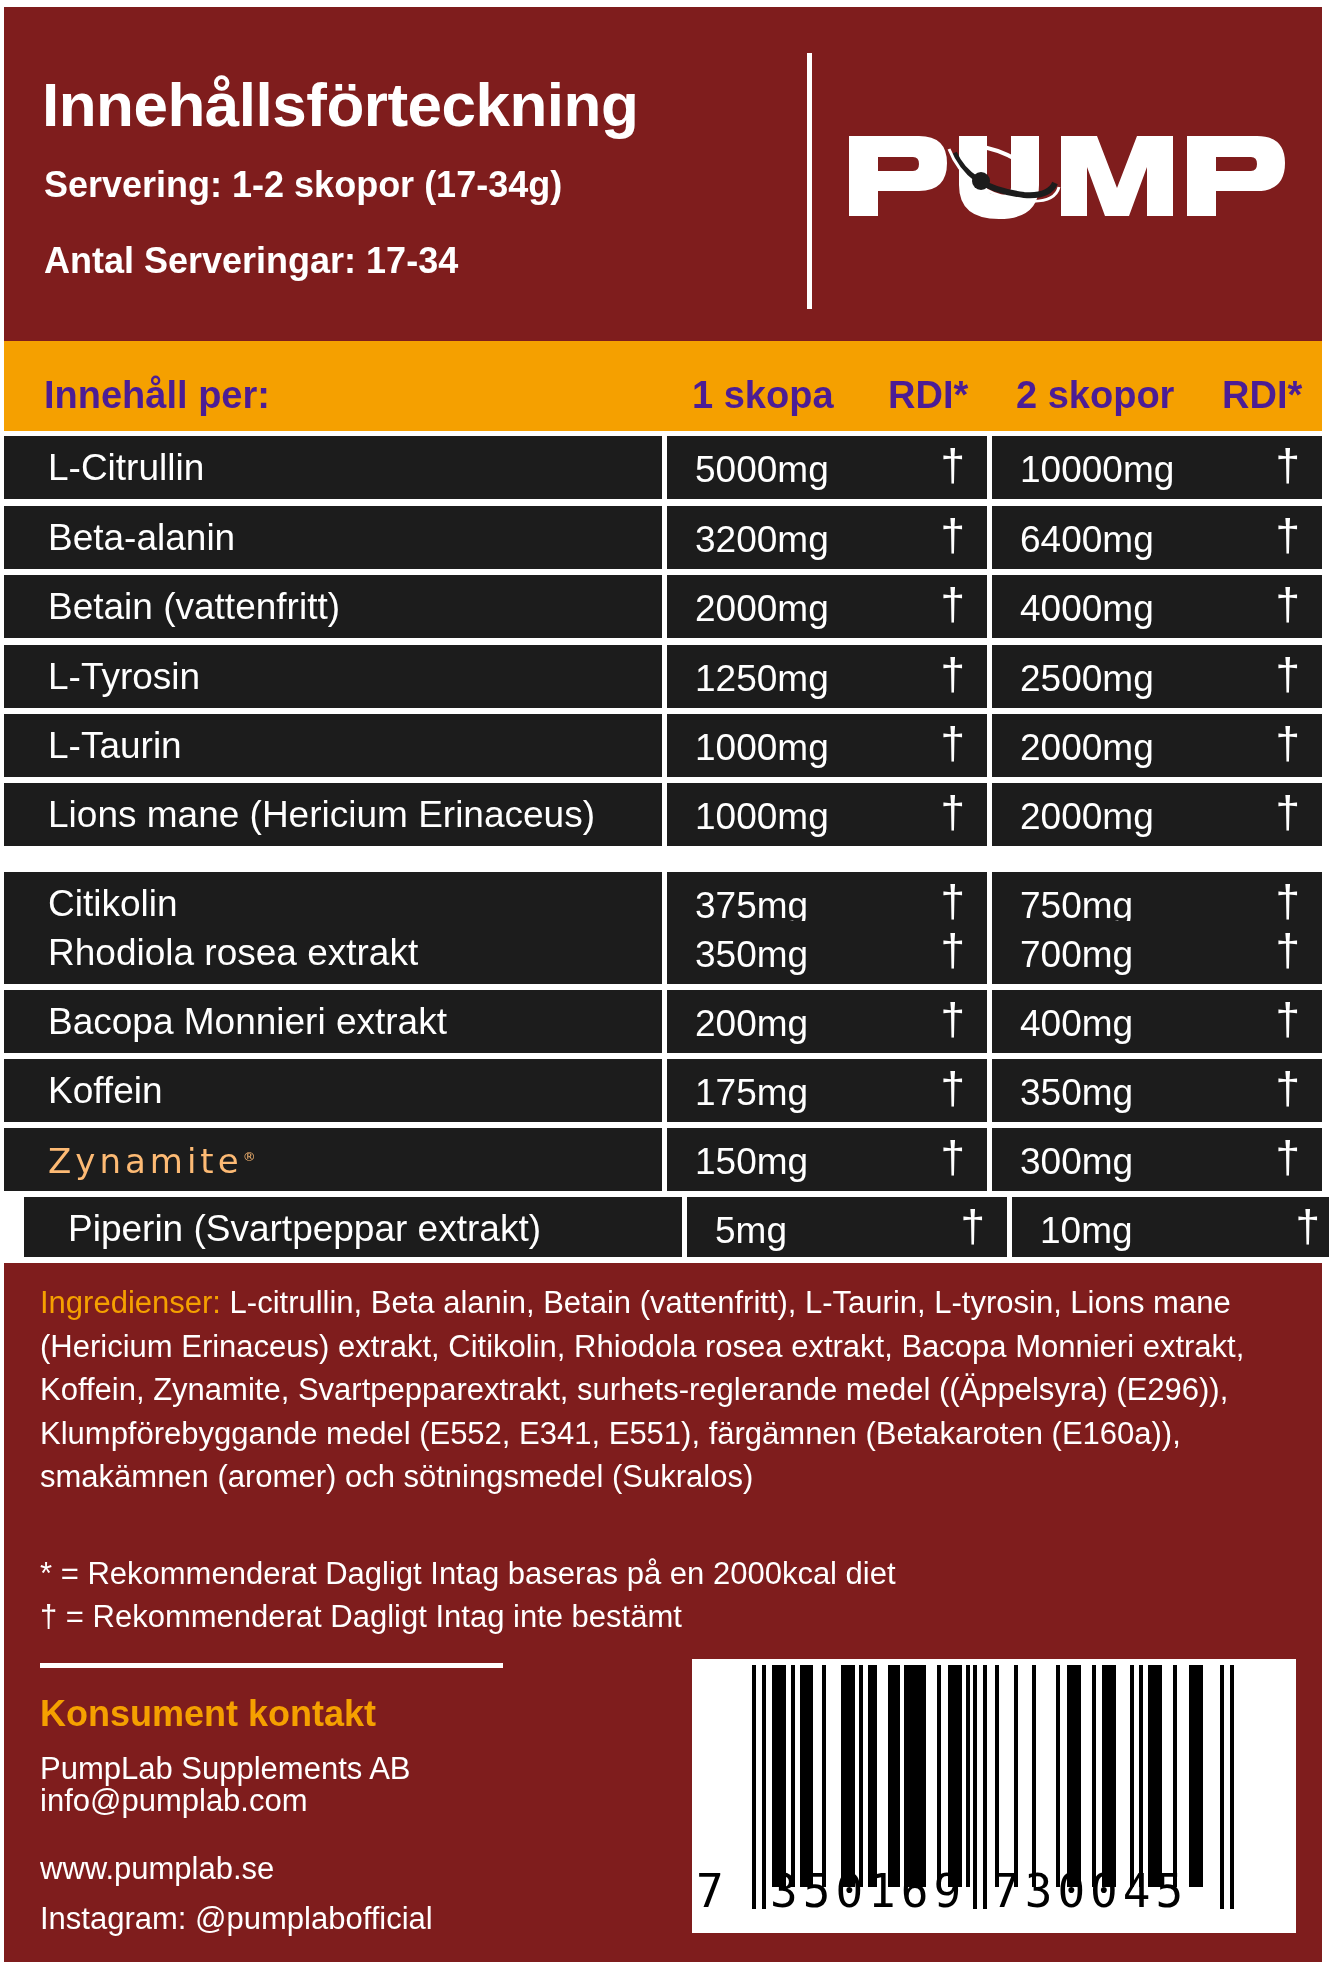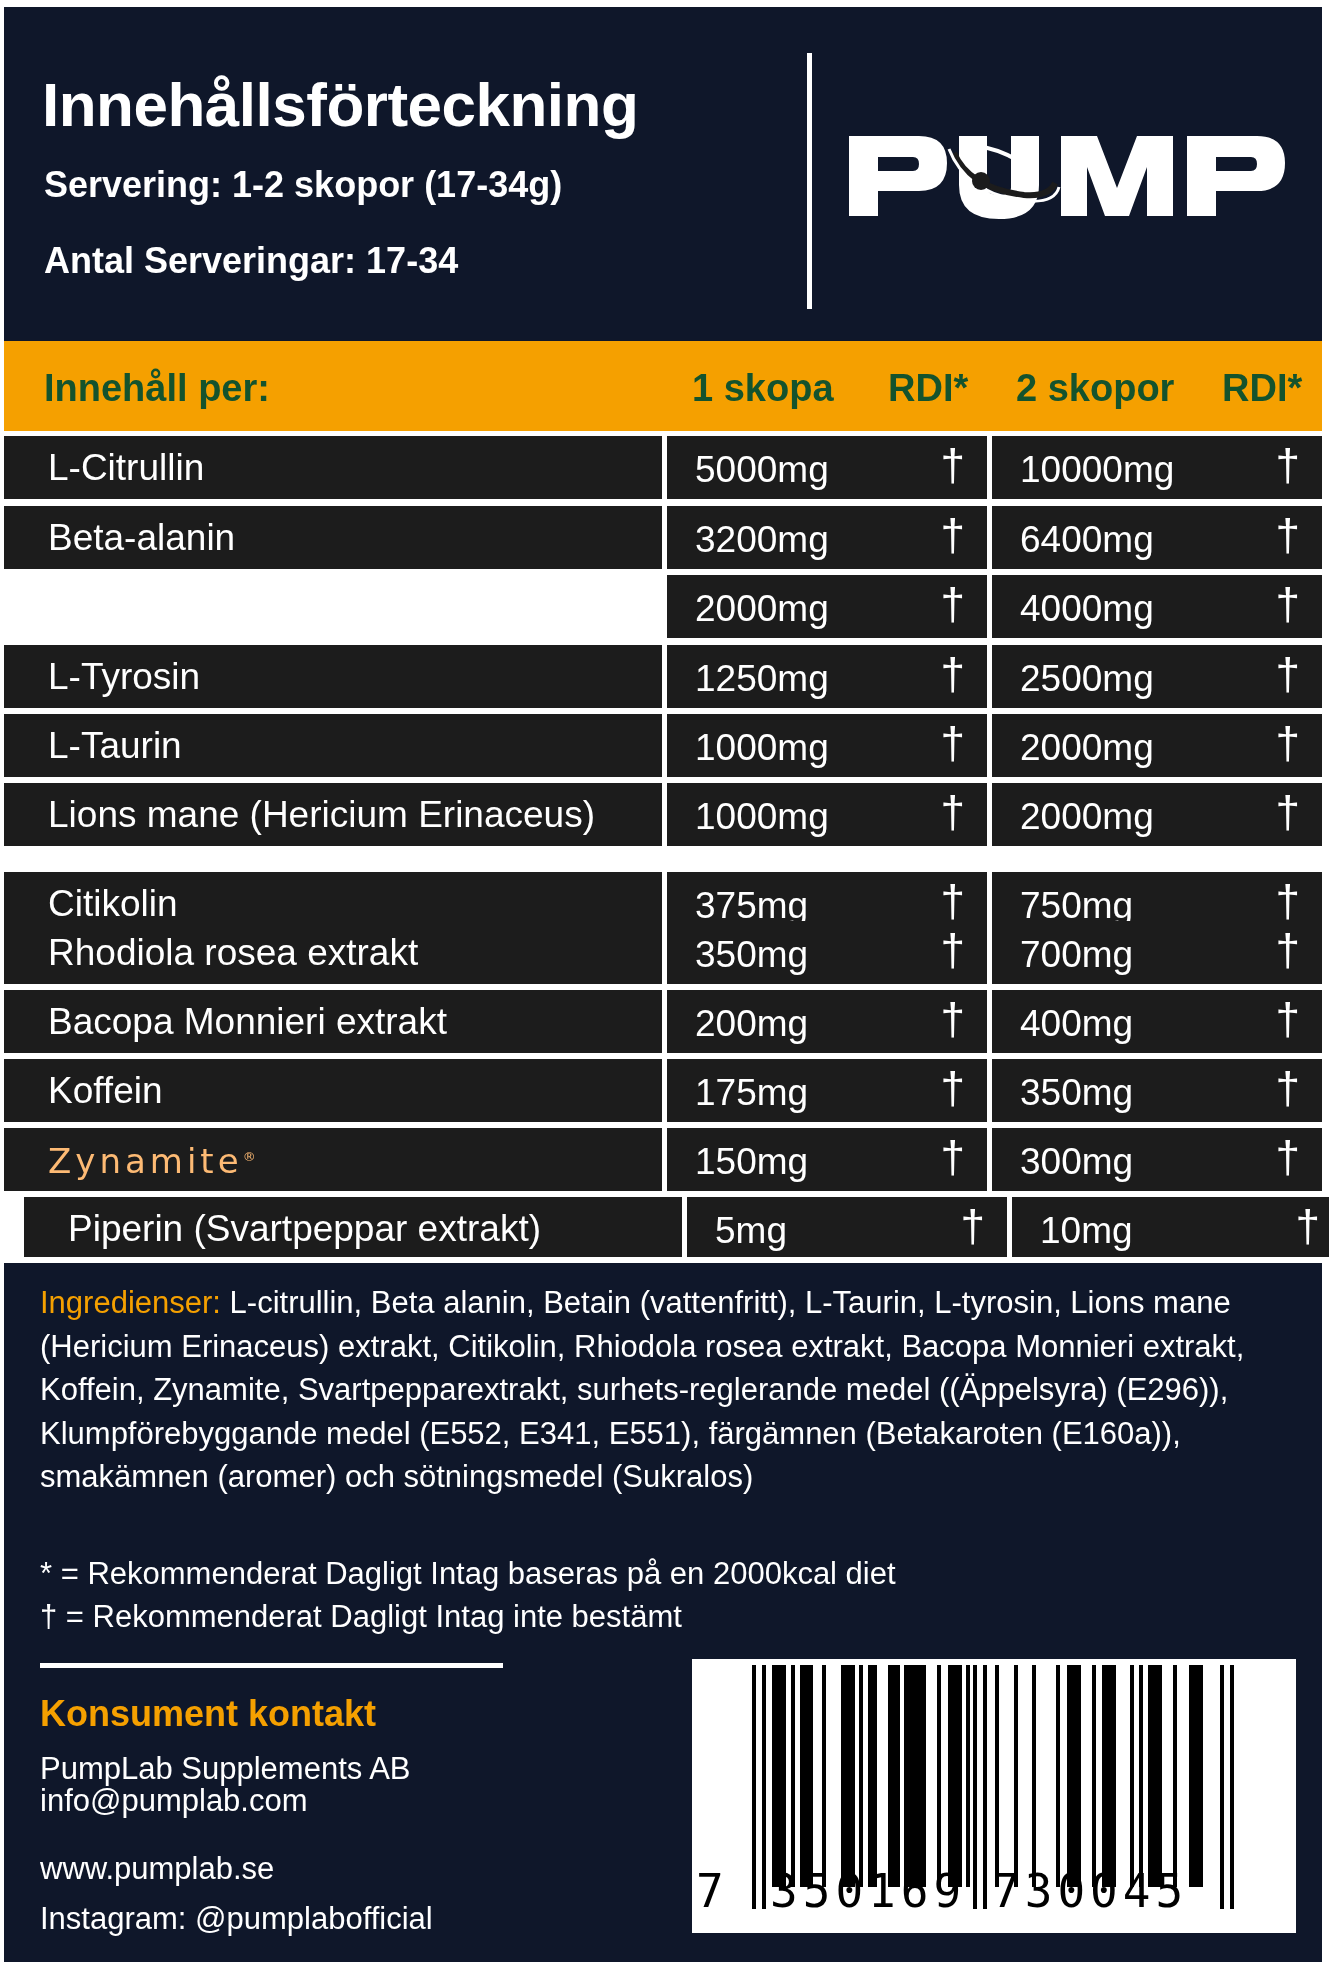--- a/index.html
+++ b/index.html
@@ -1,24 +1,24 @@
 <!DOCTYPE html>
 <html><head>
 <meta charset="utf-8">
 <style>
   html,body{margin:0;padding:0;background:#ffffff;}
   body{width:1329px;height:1970px;position:relative;overflow:hidden;font-family:"Liberation Sans","DejaVu Sans",sans-serif;color:#fff;}
-  .panel{position:absolute;background:#0f172a;}
+  .panel{position:absolute;background:#7f1d1d;}
   #top{left:4px;top:7px;width:1318px;height:334px;}
   .title{position:absolute;left:38px;top:62px;font-size:62px;font-weight:bold;letter-spacing:-0.5px;color:#fff;white-space:nowrap;}
   .sub{position:absolute;left:40px;font-size:36px;font-weight:bold;color:#fff;white-space:nowrap;}
   .vdiv{position:absolute;left:803px;top:46px;width:5px;height:256px;background:#fff;}
   .logo{position:absolute;left:845px;top:126px;width:440px;height:86px;}
   #hdr{position:absolute;left:4px;top:341px;width:1318px;height:90px;background:#f5a000;}
-  .hcell{position:absolute;top:26px;font-size:38px;font-weight:bold;color:#14532d;white-space:nowrap;}
+  .hcell{position:absolute;top:33px;font-size:38px;font-weight:bold;color:#4c1d95;white-space:nowrap;}
   .row{position:absolute;left:4px;width:1318px;height:55px;}
   .cell{position:absolute;top:0;height:63px;background:#1c1c1c;}
   .c0{left:0;width:658px;}
   .c1{left:663px;width:320px;}
   .c2{left:988px;width:330px;}
   .name{position:absolute;left:44px;top:11px;font-size:37px;color:#fff;white-space:nowrap;}
   .val{position:absolute;left:28px;top:13px;font-size:37px;color:#fff;white-space:nowrap;}
   .dag{position:absolute;right:22px;top:4px;font-size:44px;color:#fff;}
   .zyn{font-family:"DejaVu Sans",sans-serif;font-weight:normal;letter-spacing:4px;font-size:34px;color:#fdba74;}
   .zyn sup{font-size:13px;letter-spacing:0;vertical-align:super;}
@@ -85,20 +85,23 @@
   <div class="cell c1">
       <span class="val">3200mg</span>
       <span class="dag">†</span>
     </div>
   <div class="cell c2">
       <span class="val">6400mg</span>
       <span class="dag">†</span>
     </div>
 </div>
 <div class="row" style="top:575px;">
+  <div class="cell c0">
+      <span class="name">Betain (vattenfritt)</span>
+    </div>
   <div class="cell c1">
       <span class="val">2000mg</span>
       <span class="dag">†</span>
     </div>
   <div class="cell c2">
       <span class="val">4000mg</span>
       <span class="dag">†</span>
     </div>
 </div>
 <div class="row" style="top:645px;">

